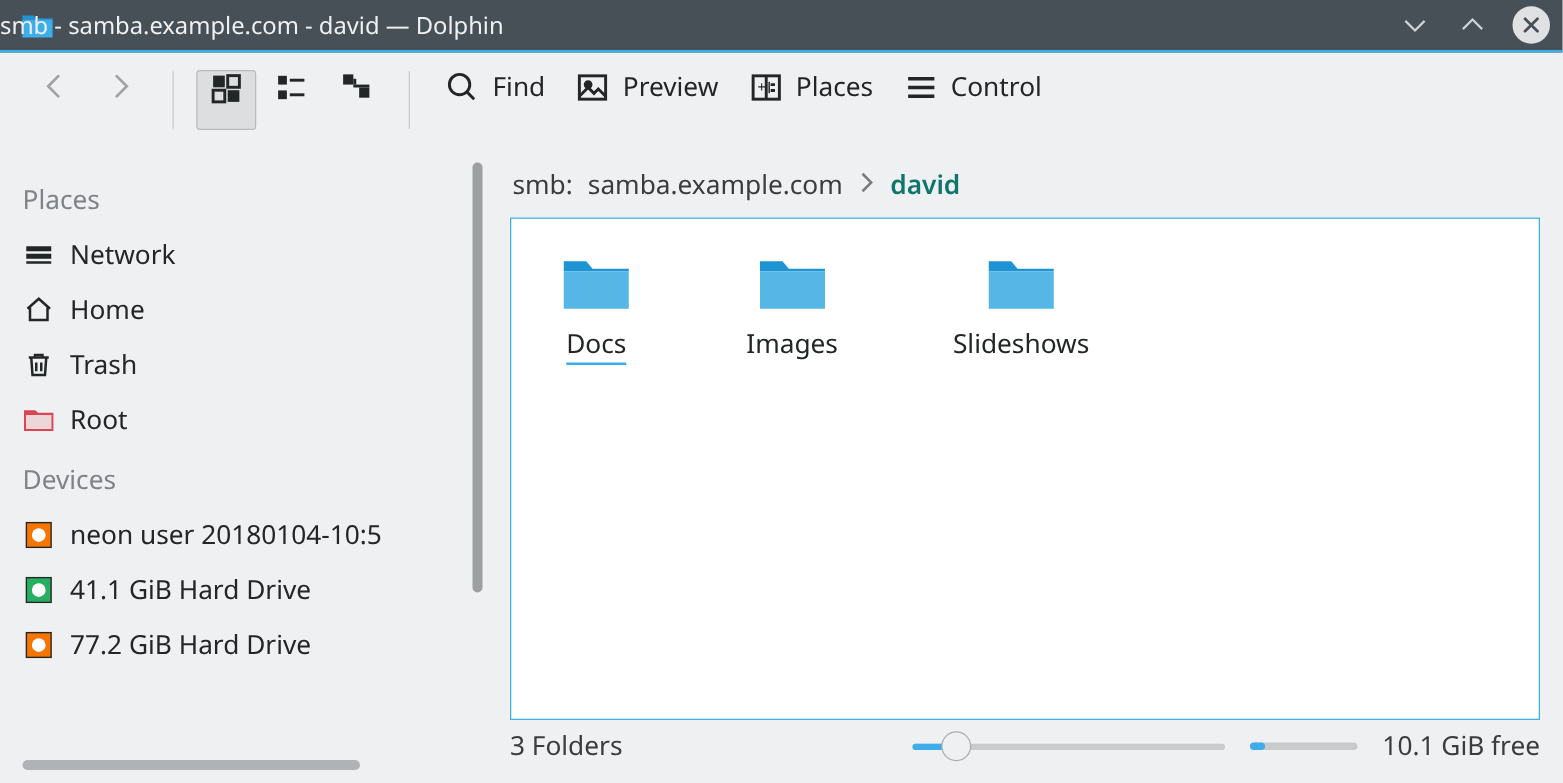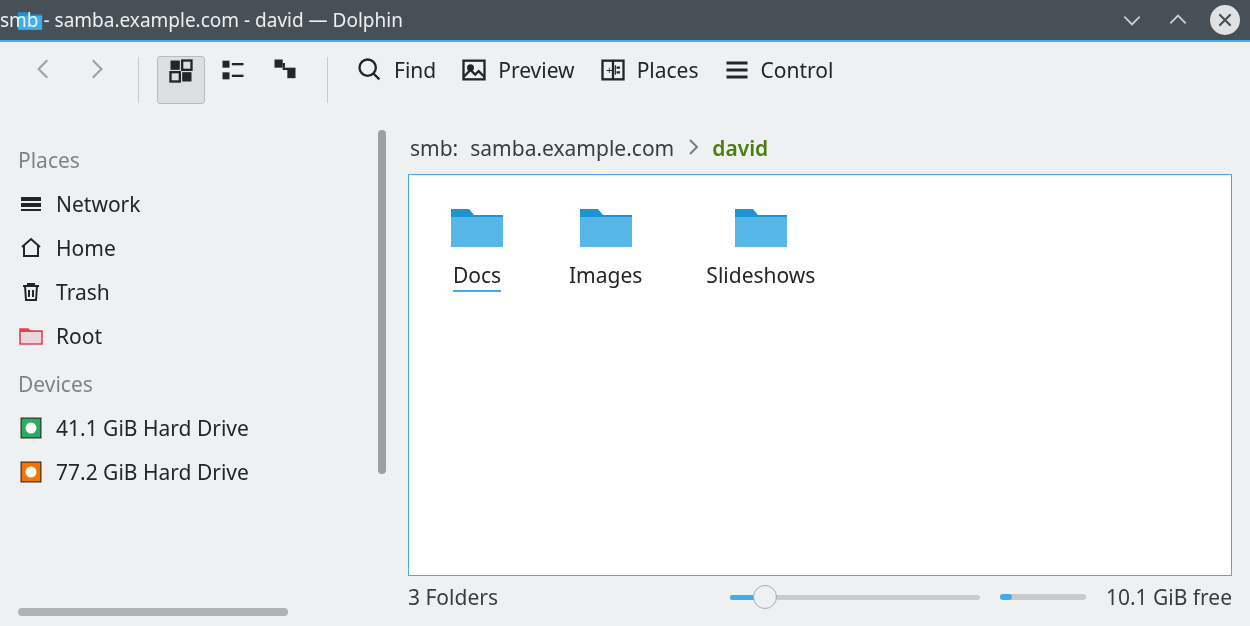--- a/index.html
+++ b/index.html
@@ -141,31 +141,31 @@
   }
   .breadcrumb {
     display: flex;
     align-items: center;
     gap: 12px;
     padding: 14px 0 12px 2px;
     font-size: 21px;
     color: #3a3d40;
   }
   .breadcrumb .crumb { color: #3a3d40; }
-  .breadcrumb .crumb.emph { font-weight: 600; color: #4d7c0f; }
+  .breadcrumb .crumb.emph { font-weight: 600; color: #0f766e; }
   .breadcrumb .chev { color: #7a7d80; }
   .file-grid {
     border: 1px solid #3daee9;
     background: #ffffff;
     flex: 1;
     margin-bottom: 12px;
     display: flex;
     align-items: flex-start;
     padding: 28px 40px;
-    gap: 64px;
+    gap: 92px;
   }
   .folder {
     display: flex;
     flex-direction: column;
     align-items: center;
     gap: 10px;
     font-size: 21px;
   }
   .folder .ficon { width: 56px; height: 48px; }
   .folder.selected .fname {
@@ -357,20 +357,29 @@
         <svg width="24" height="22" viewBox="0 0 24 20">
             <path fill="#da4453" d="M1 3h8l2 2h12v13H1z" fill-opacity="0.15" stroke="#da4453" stroke-width="1.6"></path>
             <path fill="#da4453" d="M1 3h8l2 2h12v1H1z"></path>
           </svg>
       </span>
       <span>Root</span>
     </div>
 
     <div class="group-title">Devices</div>
 
+    <div class="place">
+      <span class="picon">
+        <svg width="22" height="22" viewBox="0 0 20 20">
+            <rect x="1" y="1" width="18" height="18" fill="#f67400" stroke="#232627"></rect>
+            <circle cx="10" cy="10" r="5" fill="#fff"></circle>
+          </svg>
+      </span>
+      <span>neon user 20180104-10:5</span>
+    </div>
     <div class="place">
       <span class="picon">
         <svg width="22" height="22" viewBox="0 0 20 20">
             <rect x="1" y="1" width="18" height="18" fill="#27ae60" stroke="#232627"></rect>
             <circle cx="10" cy="10" r="5" fill="#fff"></circle>
           </svg>
       </span>
       <span>41.1 GiB Hard Drive</span>
     </div>
     <div class="place">

